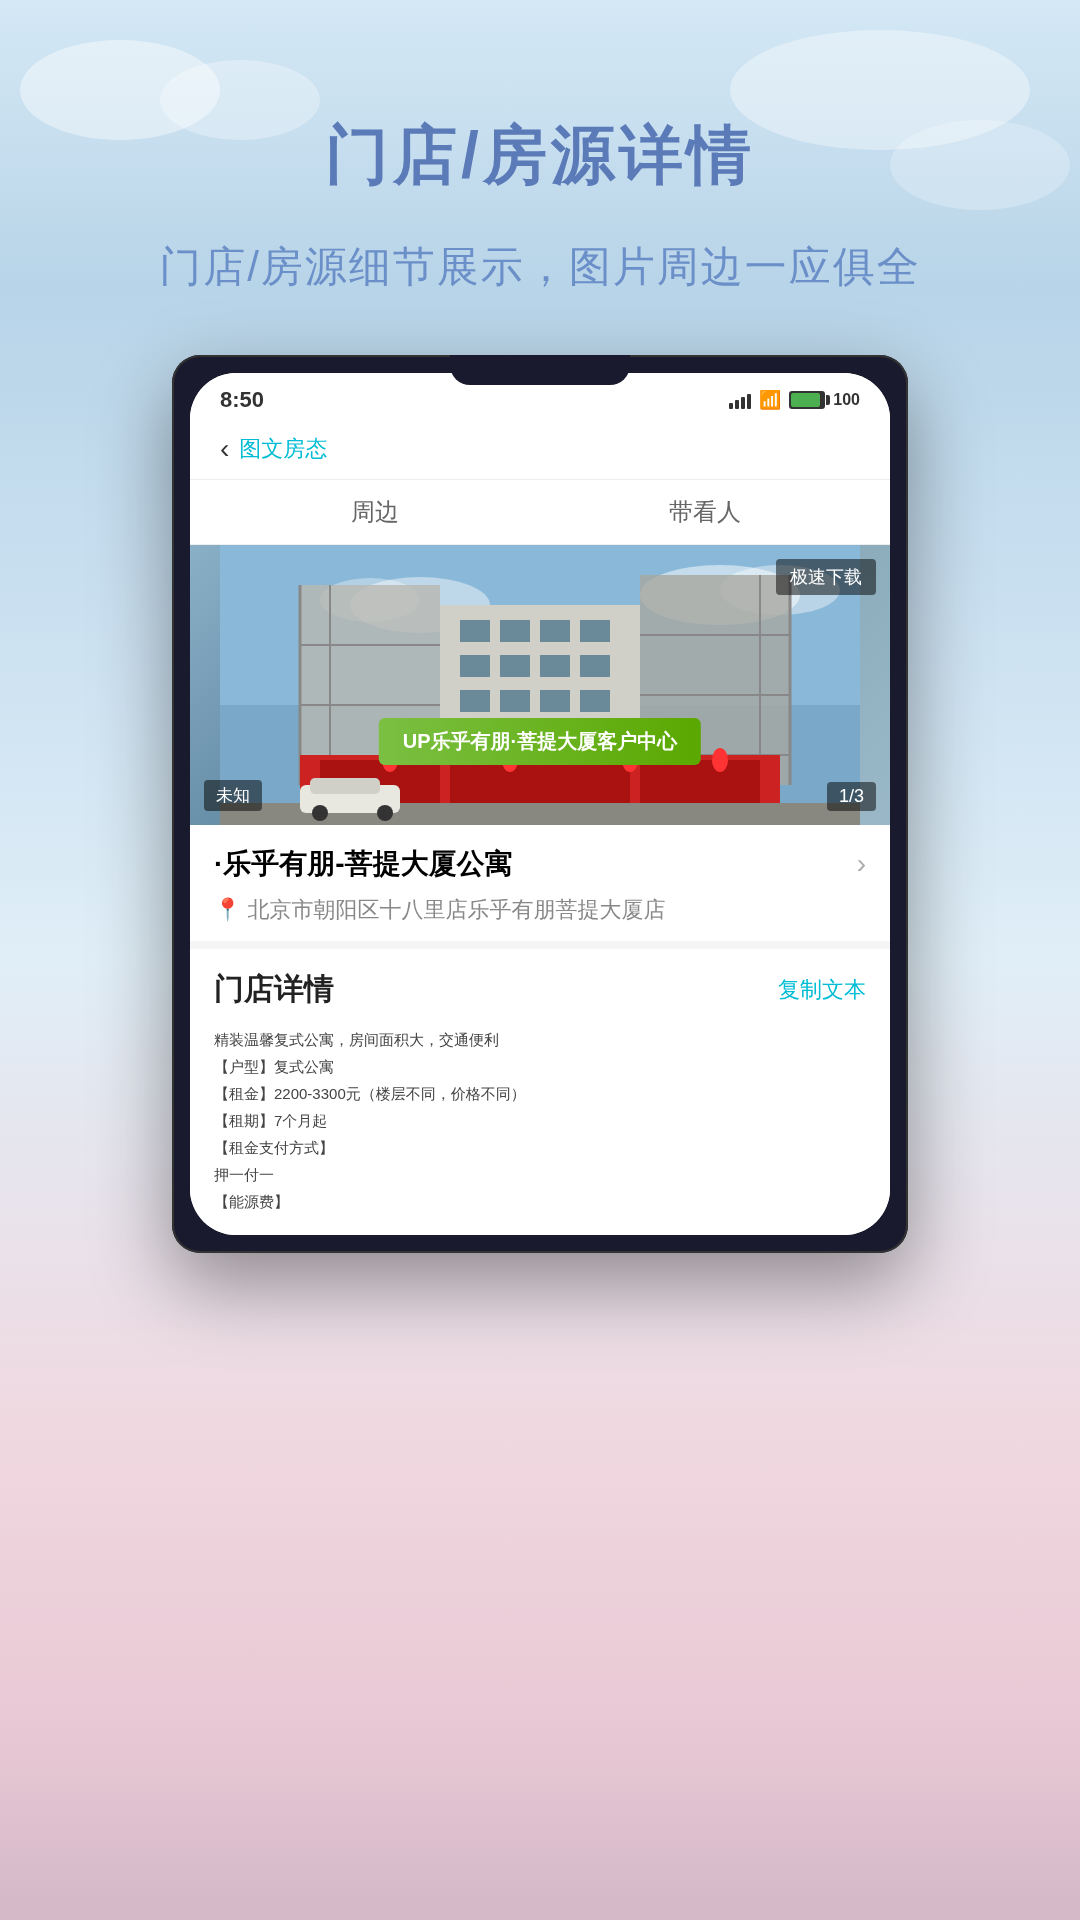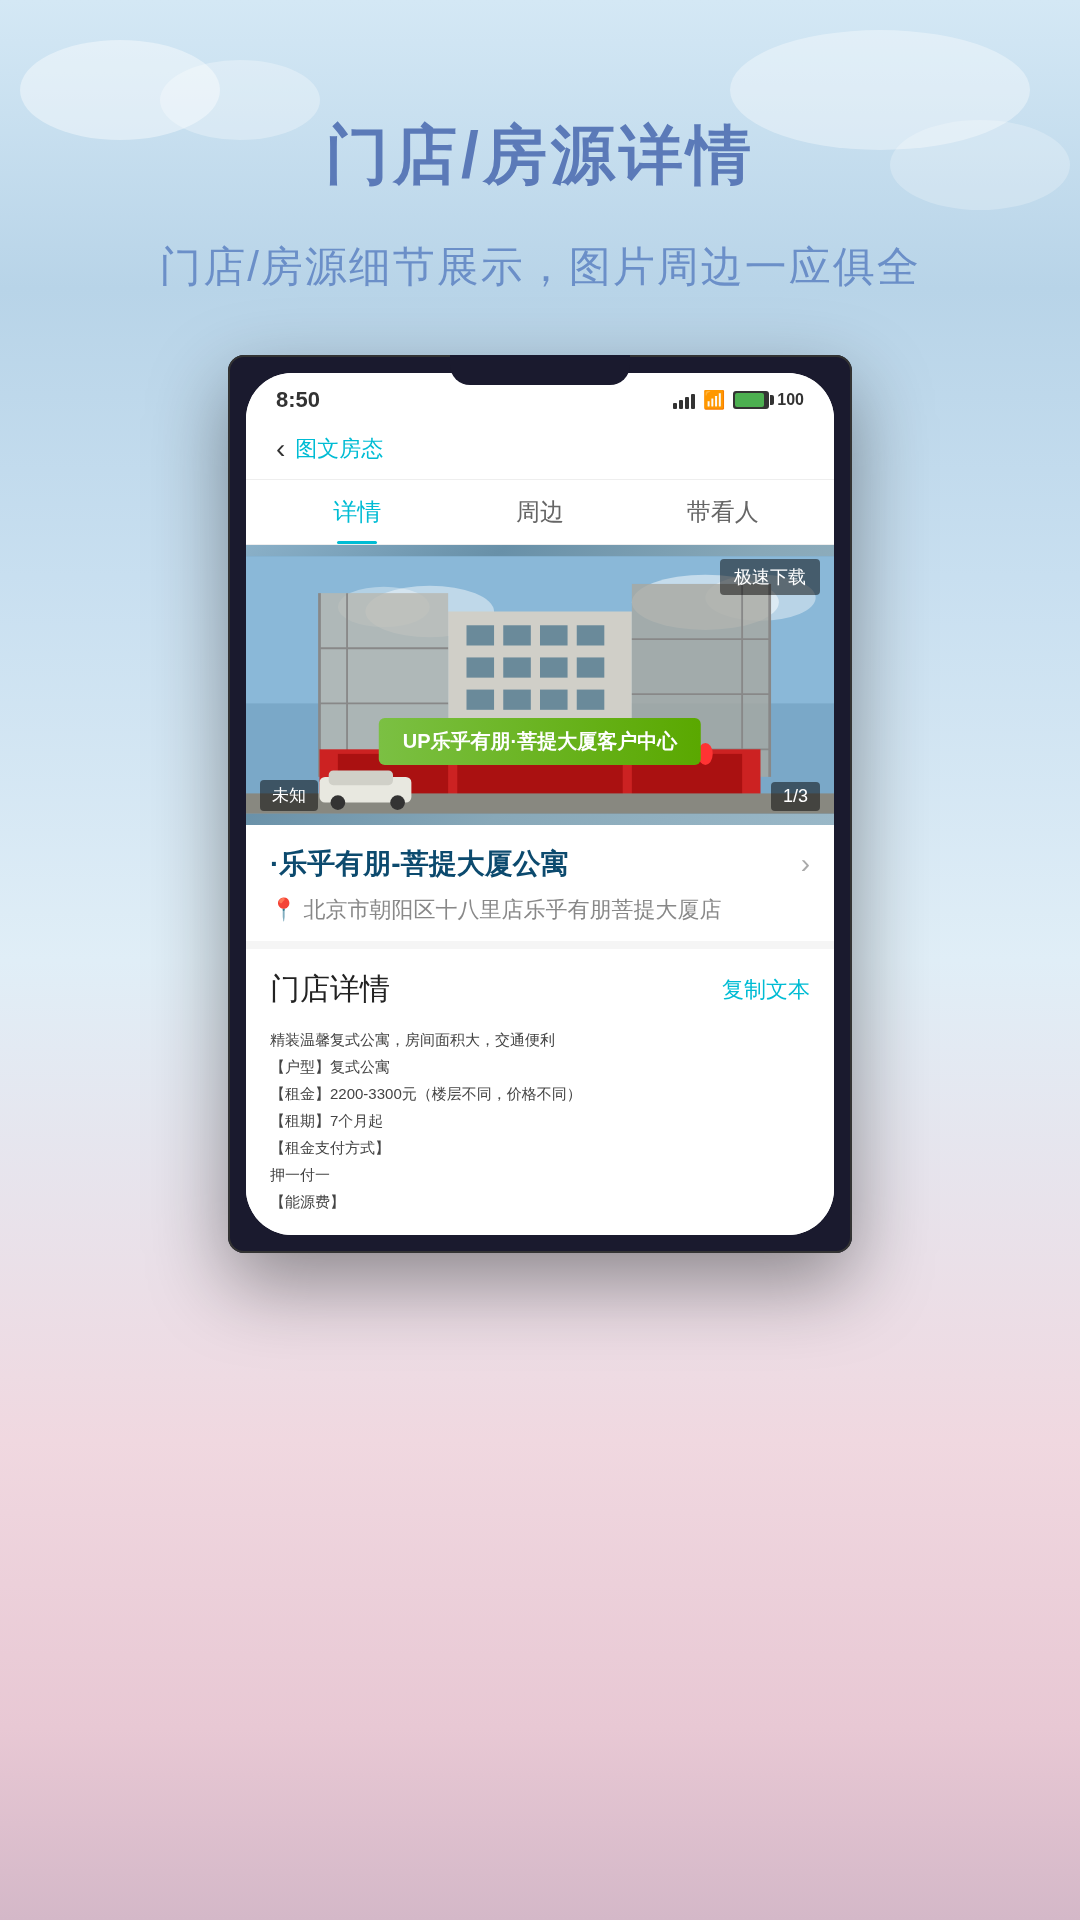--- a/index.html
+++ b/index.html
@@ -46,23 +46,23 @@
     
     .phone-wrapper {
       position: relative;
       z-index: 10;
       display: flex;
       justify-content: center;
       margin-top: 60px;
     }
 
     .phone-outer {
-      width: 624px;
+      width: 736px;
       background: #1a1a2e;
-      border-radius: 16px;
+      border-radius: 28px;
       padding: 18px;
       box-shadow: 0 30px 80px rgba(0,0,0,0.4), inset 0 0 0 2px #333;
       position: relative;
     }
 
     .phone-inner {
       background: #fff;
       border-radius: 46px;
       overflow: hidden;
       position: relative;
@@ -243,21 +243,21 @@
     .property-name-row {
       display: flex;
       align-items: center;
       justify-content: space-between;
       margin-bottom: 12px;
     }
 
     .property-name {
       font-size: 28px;
       font-weight: 700;
-      color: #0c4a6e;
+      color: #000000;
     }
 
     .chevron-right {
       font-size: 28px;
       color: #aaa;
     }
 
     .property-address {
       display: flex;
       align-items: center;
@@ -279,21 +279,21 @@
 
     .section-header {
       display: flex;
       justify-content: space-between;
       align-items: center;
       margin-bottom: 16px;
     }
 
     .section-title {
       font-size: 30px;
-      font-weight: 400;
+      font-weight: 700;
       color: #222;
     }
 
     .copy-btn {
       font-size: 22px;
       color: #00bcd4;
       cursor: pointer;
     }
 
     .detail-text {
@@ -398,23 +398,20 @@
           </span>
         </div>
       </div>
 
       <div class="app-header">
         <span class="back-btn">‹</span>
         <span class="header-action">图文房态</span>
       </div>
 
       <div class="tabs-bar">
-        <div class="tab-item active">
-          <span>详情</span>
-        </div>
         <div class="tab-item">
           <span>周边</span>
         </div>
         <div class="tab-item">
           <span>带看人</span>
         </div>
       </div>
 
       <div class="property-image">
         

